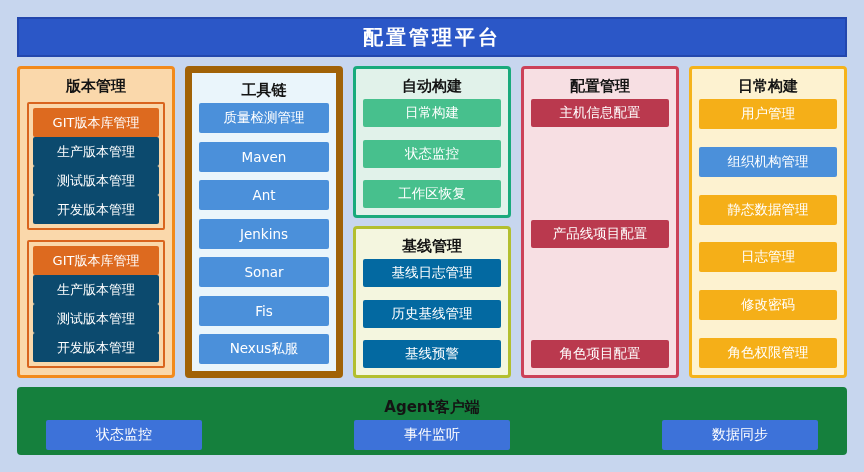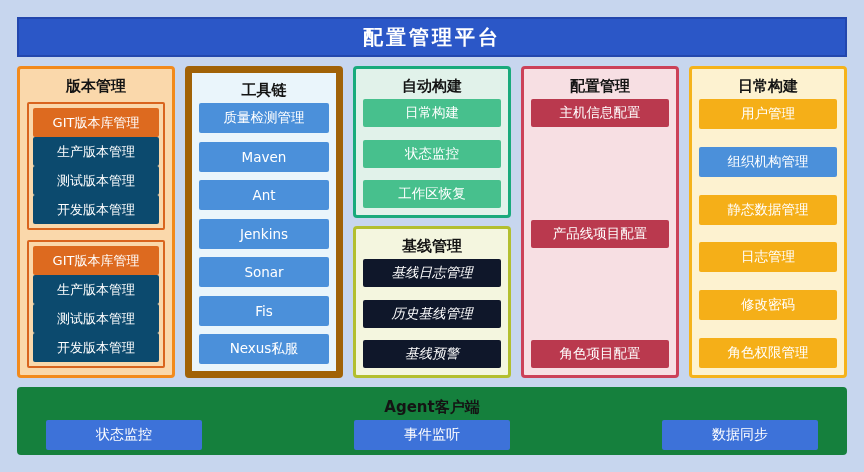--- a/index.html
+++ b/index.html
@@ -58,21 +58,21 @@
   .vbtn-deep { background: #dd6a1f; }
   
   .p-tool { border: 7px solid #a16207; background: #eaf5fb; }
   .p-tool .btn { height: 30px; }
   .btn-blue { background: #4b90da; }
   
   .p-build { border: 3px solid #19aa7c; background: #e1f2ea; }
   .btn-green { background: #47c08d; }
   
   .p-baseline { border: 3px solid #b3bf2f; background: #f4f6df; }
-  .btn-olive { background: #0f172a; font-style: italic; }
+  .btn-olive { background: #0369a1; }
   
   .p-config { border: 3px solid #cc4158; background: #f7dfe3; }
   .btn-crimson { background: #ba394e; }
   
   .p-interface { border: 3px solid #ec5b2b; background: #fbe6da; }
   .btn-redorange { background: #eb512c; }
   
   .p-system { border: 3px solid #f5b31b; background: #fdf2d0; }
   .p-system .btn { height: 30px; }
   .btn-gold { background: #f5af18; }

